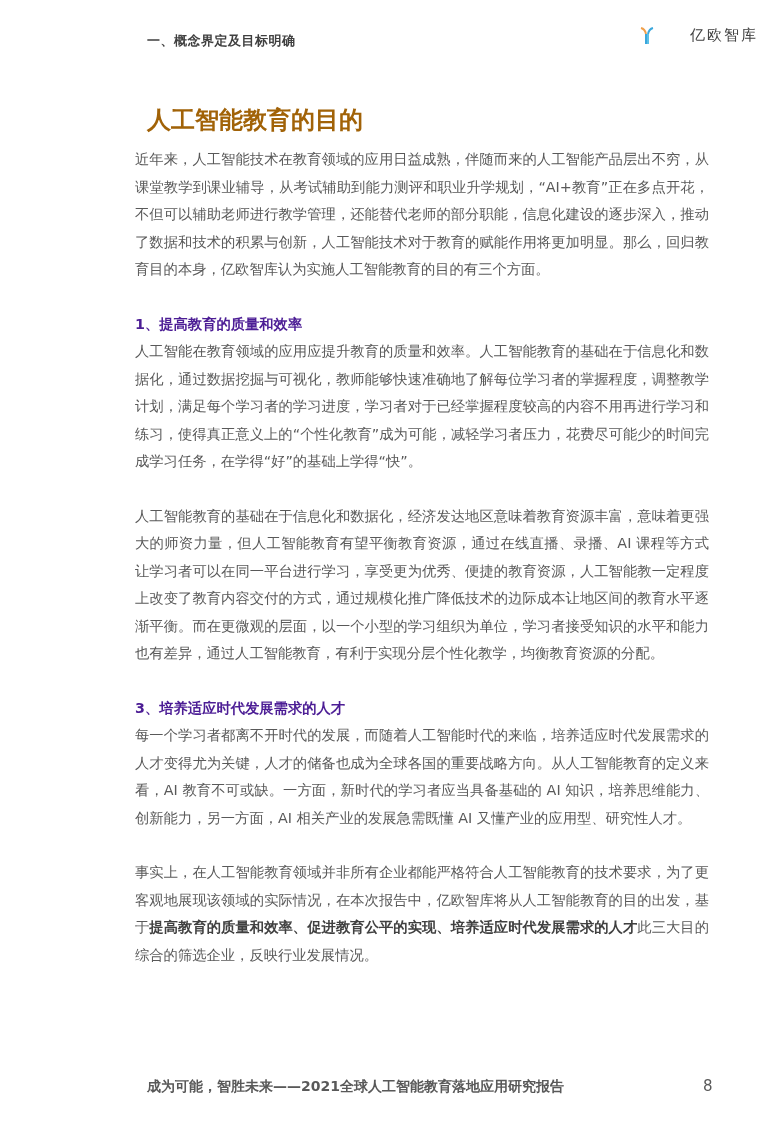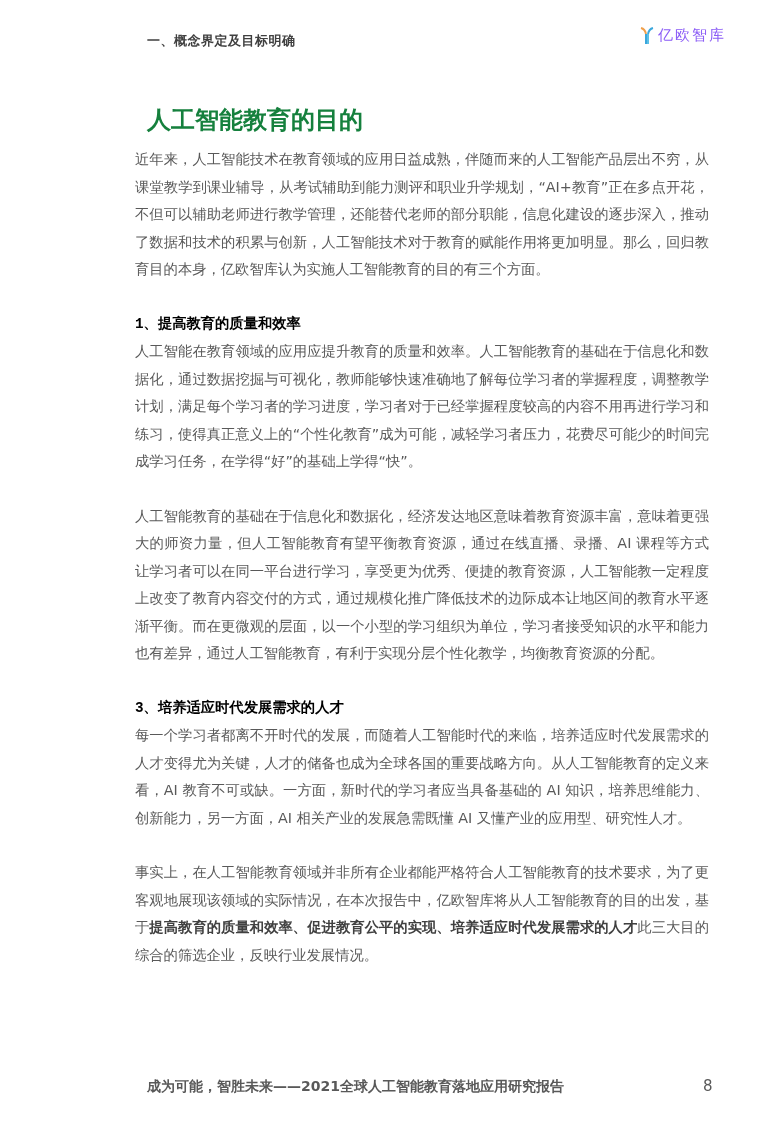--- a/index.html
+++ b/index.html
@@ -1,25 +1,25 @@
 <!DOCTYPE html>
 <html><head>
 <meta charset="utf-8">
 <style>
   html, body { margin:0; padding:0; background:#ffffff; }
   body { width:776px; height:1122px; position:relative; overflow:hidden;
          font-family:"DejaVu Sans","Liberation Sans",sans-serif; color:#595959; }
   .header-title { position:absolute; left:147px; top:32px; font-size:13px; font-weight:bold; color:#404040; letter-spacing:0.5px; }
   .logo { position:absolute; left:640px; top:26px; display:flex; align-items:center; gap:4px; }
   .logo-mark { width:14px; height:18px; position:relative; }
-  .logo-text { font-size:15px; color:#8b5cf6; letter-spacing:2px; font-weight:300; }
-  .page-title { position:absolute; left:147px; top:104px; font-size:24px; font-weight:bold; color:#15803d;text-align:right; }
+  .logo-text { font-size:15px; color:#404040; letter-spacing:2px; font-weight:300;margin-left:32px; }
+  .page-title { position:absolute; left:147px; top:104px; font-size:24px; font-weight:bold; color:#a16207;text-align:right; }
   .content { position:absolute; left:135px; top:146px; width:574px; font-size:14.3px; line-height:27.5px; color:#595959; }
   .content p { margin:0; text-align:justify; }
-  .section-heading { font-weight:bold; color:#000000; margin-top:27px !important;font-family:Liberation Mono, monospace; }
+  .section-heading { font-weight:bold; color:#4c1d95; margin-top:27px !important; }
   .gap { height:27px; }
   .bold { font-weight:bold; color:#404040; }
   .footer-text { position:absolute; left:147px; top:1078px; font-size:14px; font-weight:bold; color:#595959; }
   .page-number { position:absolute; left:703px; top:1077px; font-size:15px; color:#595959; }
 </style>
 </head>
 <body>
 
 <div class="header-title">一、概念界定及目标明确</div>
 

